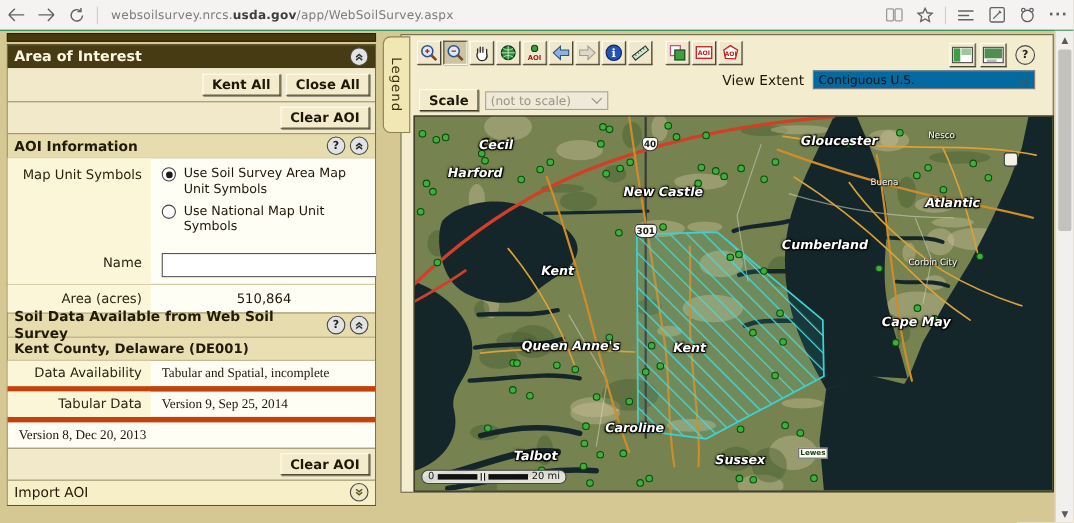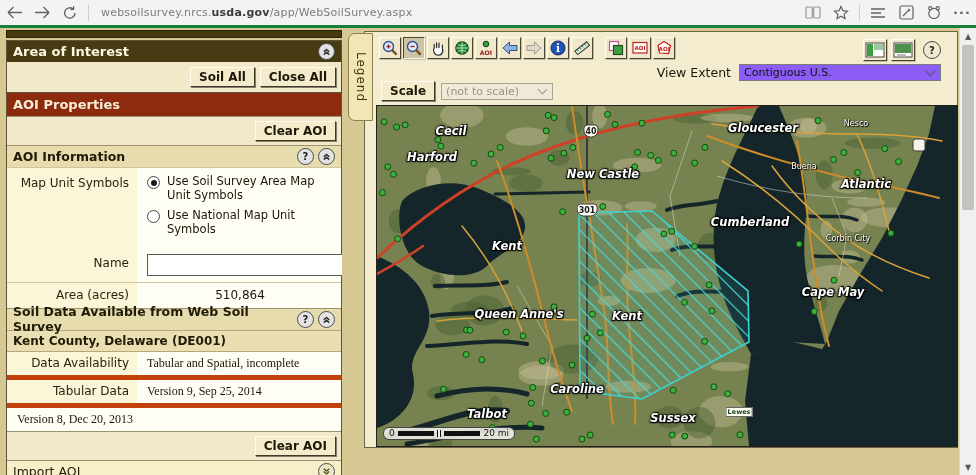--- a/index.html
+++ b/index.html
@@ -1,21 +1,21 @@
 <!DOCTYPE html>
 <html><head>
 <meta charset="utf-8">
 <style>
   html,body{margin:0;padding:0;}
   .page{position:relative;width:976px;height:475px;overflow:hidden;background:#d5c893;
         font-family:"DejaVu Sans",sans-serif;-webkit-font-smoothing:antialiased;}
 
   
   .browser-bar{position:absolute;left:0;top:0;width:976px;height:28px;background:#f4f3f2;
-    border-bottom:3px solid #15803d;display:flex;align-items:center;box-sizing:border-box;}
+    border-bottom:1px solid #15803d;display:flex;align-items:center;box-sizing:border-box;}
   .bicon{width:28px;height:24px;display:flex;align-items:center;justify-content:center;color:#5f6368;}
   .bsep{width:1px;height:16px;background:#d0cecb;margin:0 4px;}
   .urltext{font-size:11px;color:#7c7c7c;margin-left:8px;letter-spacing:.2px;}
   .urltext b{color:#3d3d3d;}
   .bspacer{flex:1;}
   .more-dots{font-size:13px;color:#5f6368;font-weight:bold;letter-spacing:1px;}
 
   
   .scrollbar{position:absolute;right:0;top:28px;width:17px;height:447px;background:#f1f0ef;border-left:1px solid #dcdad8;box-sizing:border-box;}
   .sb-btn{height:16px;display:flex;align-items:center;justify-content:center;font-size:8px;color:#5a5a5a;}
@@ -60,21 +60,21 @@
     border:1px solid #8c8250;border-radius:7px 0 0 7px;z-index:6;display:flex;align-items:center;justify-content:center;cursor:pointer;}
   .legend-tab span{writing-mode:vertical-rl;font-size:12px;color:#3a3210;letter-spacing:1px;}
   .tb-row{position:absolute;left:14px;top:5px;display:flex;align-items:center;gap:2px;}
   .icon-btn{width:22px;height:22px;background:#f0e8cc;border:1px solid;border-color:#fffdf0 #4a4430 #4a4430 #fffdf0;
     box-shadow:0.5px 0.5px 0 rgba(0,0,0,.4);display:flex;align-items:center;justify-content:center;padding:0;cursor:pointer;}
   .icon-btn.pressed{background:#ccc4a4;border-color:#4a4430 #fffdf0 #fffdf0 #4a4430;}
   .tb-gap{width:8px;}
   .tb-right{position:absolute;right:16px;top:7px;display:flex;align-items:center;gap:4px;}
   .view-extent{position:absolute;right:16px;top:32px;display:flex;align-items:center;gap:8px;}
   .ve-label{font-size:12.5px;color:#1d1708;}
-  .select{height:17px;background:#8b5cf6;border:1px solid #7b7b7b;display:flex;align-items:center;
+  .select{height:17px;background:#0369a1;border:1px solid #7b7b7b;display:flex;align-items:center;
     font-size:11px;color:#111;padding:0 4px;box-sizing:border-box;cursor:pointer;}
   .select .stext{flex:1;white-space:nowrap;overflow:hidden;}
   .chev{width:6px;height:6px;border-right:1.6px solid #555;border-bottom:1.6px solid #555;
     transform:rotate(45deg);margin:-3px 2px 0 8px;flex:0 0 auto;}
   .select.disabled{background:#eee9d8;color:#999582;border-color:#a8a494;}
   .select.disabled .chev{border-color:#999582;}
   .scale-row{position:absolute;left:16px;top:49px;display:flex;align-items:center;gap:6px;}
 
   
   .map{position:absolute;left:11px;top:73px;width:580px;height:340px;border:1px solid #24201a;
@@ -163,27 +163,24 @@
       <div class="hdr-dark">
         <span>Area of Interest</span>
         <span class="hspacer"></span>
         <span class="circle-ic">
           <svg width="11" height="11" viewBox="0 0 14 14" fill="none" stroke="#333" stroke-width="1.8">
               <path d="M3.5 7.5 L7 4.5 L10.5 7.5 M3.5 11 L7 8 L10.5 11"></path>
             </svg>
         </span>
       </div>
       <div class="btn-row" style="border-top:none;height:22px;">
-        <button class="btn">Soil All</button>
+        <button class="btn">Kent All</button>
         <button class="btn">Close All</button>
       </div>
 
-      <div class="hdr-red">
-        <span>AOI Properties</span>
-      </div>
       <div class="btn-row" style="height:20px;">
         <button class="btn">Clear AOI</button>
       </div>
 
       <div class="hdr-tan">
         <span>AOI Information</span>
         <span class="hspacer"></span>
         <span class="circle-ic q">?</span>
         <span class="circle-ic">
           <svg width="11" height="11" viewBox="0 0 14 14" fill="none" stroke="#333" stroke-width="1.8">

